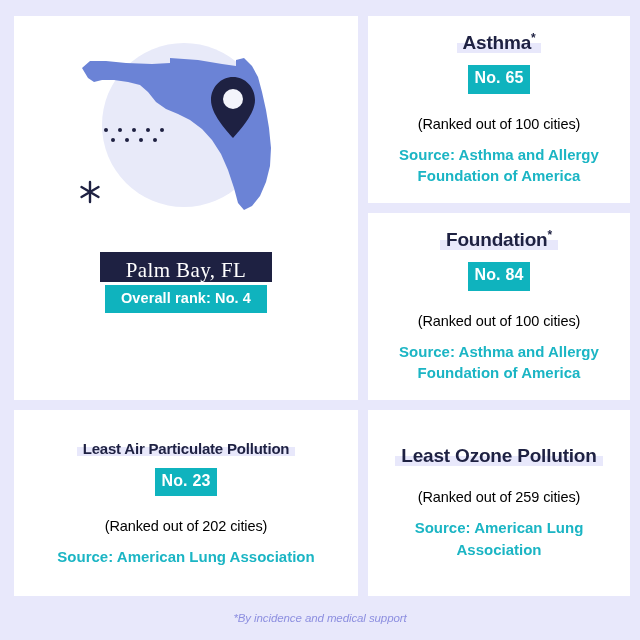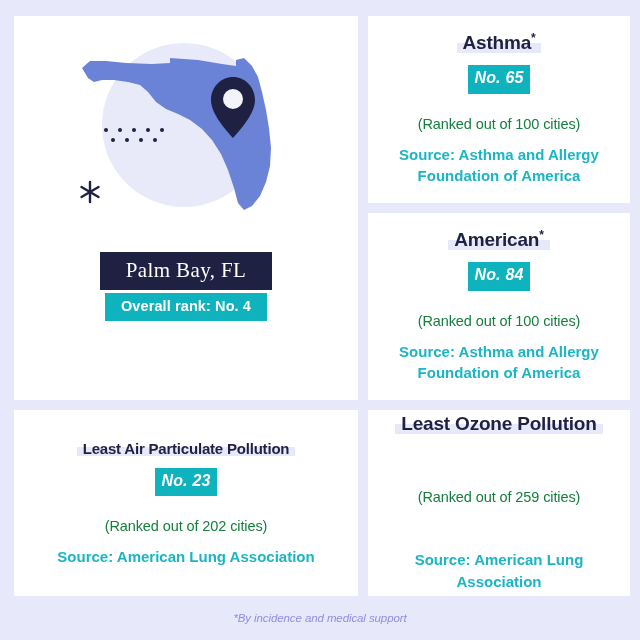--- a/index.html
+++ b/index.html
@@ -33,21 +33,21 @@
   .art { position:relative; width:240px; height:210px; }
   .art svg { position:absolute; inset:0; }
 
   .city-banner {
     margin-top:12px;
     background:#1e2142;
     color:#ffffff;
     font-family:"Liberation Serif", serif;
     font-size:21px;
     letter-spacing:.4px;
-    padding:7px 26px 9px;
+    padding:7px 26px 1px;
     line-height:1.05;
   }
   .rank-pill {
     margin-top:3px;
     background:#0fb3be;
     color:#ffffff;
     font-size:14.5px;
     font-weight:bold;
     letter-spacing:.1px;
     padding:6px 16px 7px;
@@ -82,37 +82,36 @@
 
   .m-badge {
     margin-top:11px;
     background:#0fb3be;
     color:#ffffff;
     font-size:16px;
     font-weight:bold;
     letter-spacing:.2px;
     padding:4px 6px 6px;
     line-height:1.15;
-    font-style:italic;
   }
   .m-sub {
     margin-top:22px;
     font-size:14.5px;
-    color:#15803d;
+    color:#000000;
     letter-spacing:-.1px;
   }
   .m-src {
     margin-top:12px;
     font-size:15px;
     color:#1bb5c4;
     font-weight:bold;
     line-height:1.45;
   }
   .p-air      { grid-column:1; grid-row:2; }
-  .p-ozone    { grid-column:2; grid-row:2;gap:32px; }
+  .p-ozone    { grid-column:2; grid-row:2; }
 
   .rightstack { grid-column:2; grid-row:1; display:flex; flex-direction:column;
                 gap:10px; }
   .rightstack > .panel { flex:1; }
 
   .footnote {
     position:absolute;
     left:0; right:0; top:612px;
     text-align:center;
     font-size:11.5px;
@@ -175,21 +174,21 @@
         <div class="m-badge">No. 65</div>
         <div class="m-sub">(Ranked out of 100 cities)</div>
         <div class="m-src">
           <div>Source: Asthma and Allergy</div>
           <div>Foundation of America</div>
         </div>
       </div>
 
       <div class="panel metric">
         <div class="m-title">
-          <span>American</span><span class="star">*</span>
+          <span>Foundation</span><span class="star">*</span>
         </div>
         <div class="m-badge">No. 84</div>
         <div class="m-sub">(Ranked out of 100 cities)</div>
         <div class="m-src">
           <div>Source: Asthma and Allergy</div>
           <div>Foundation of America</div>
         </div>
       </div>
 
     </div>

